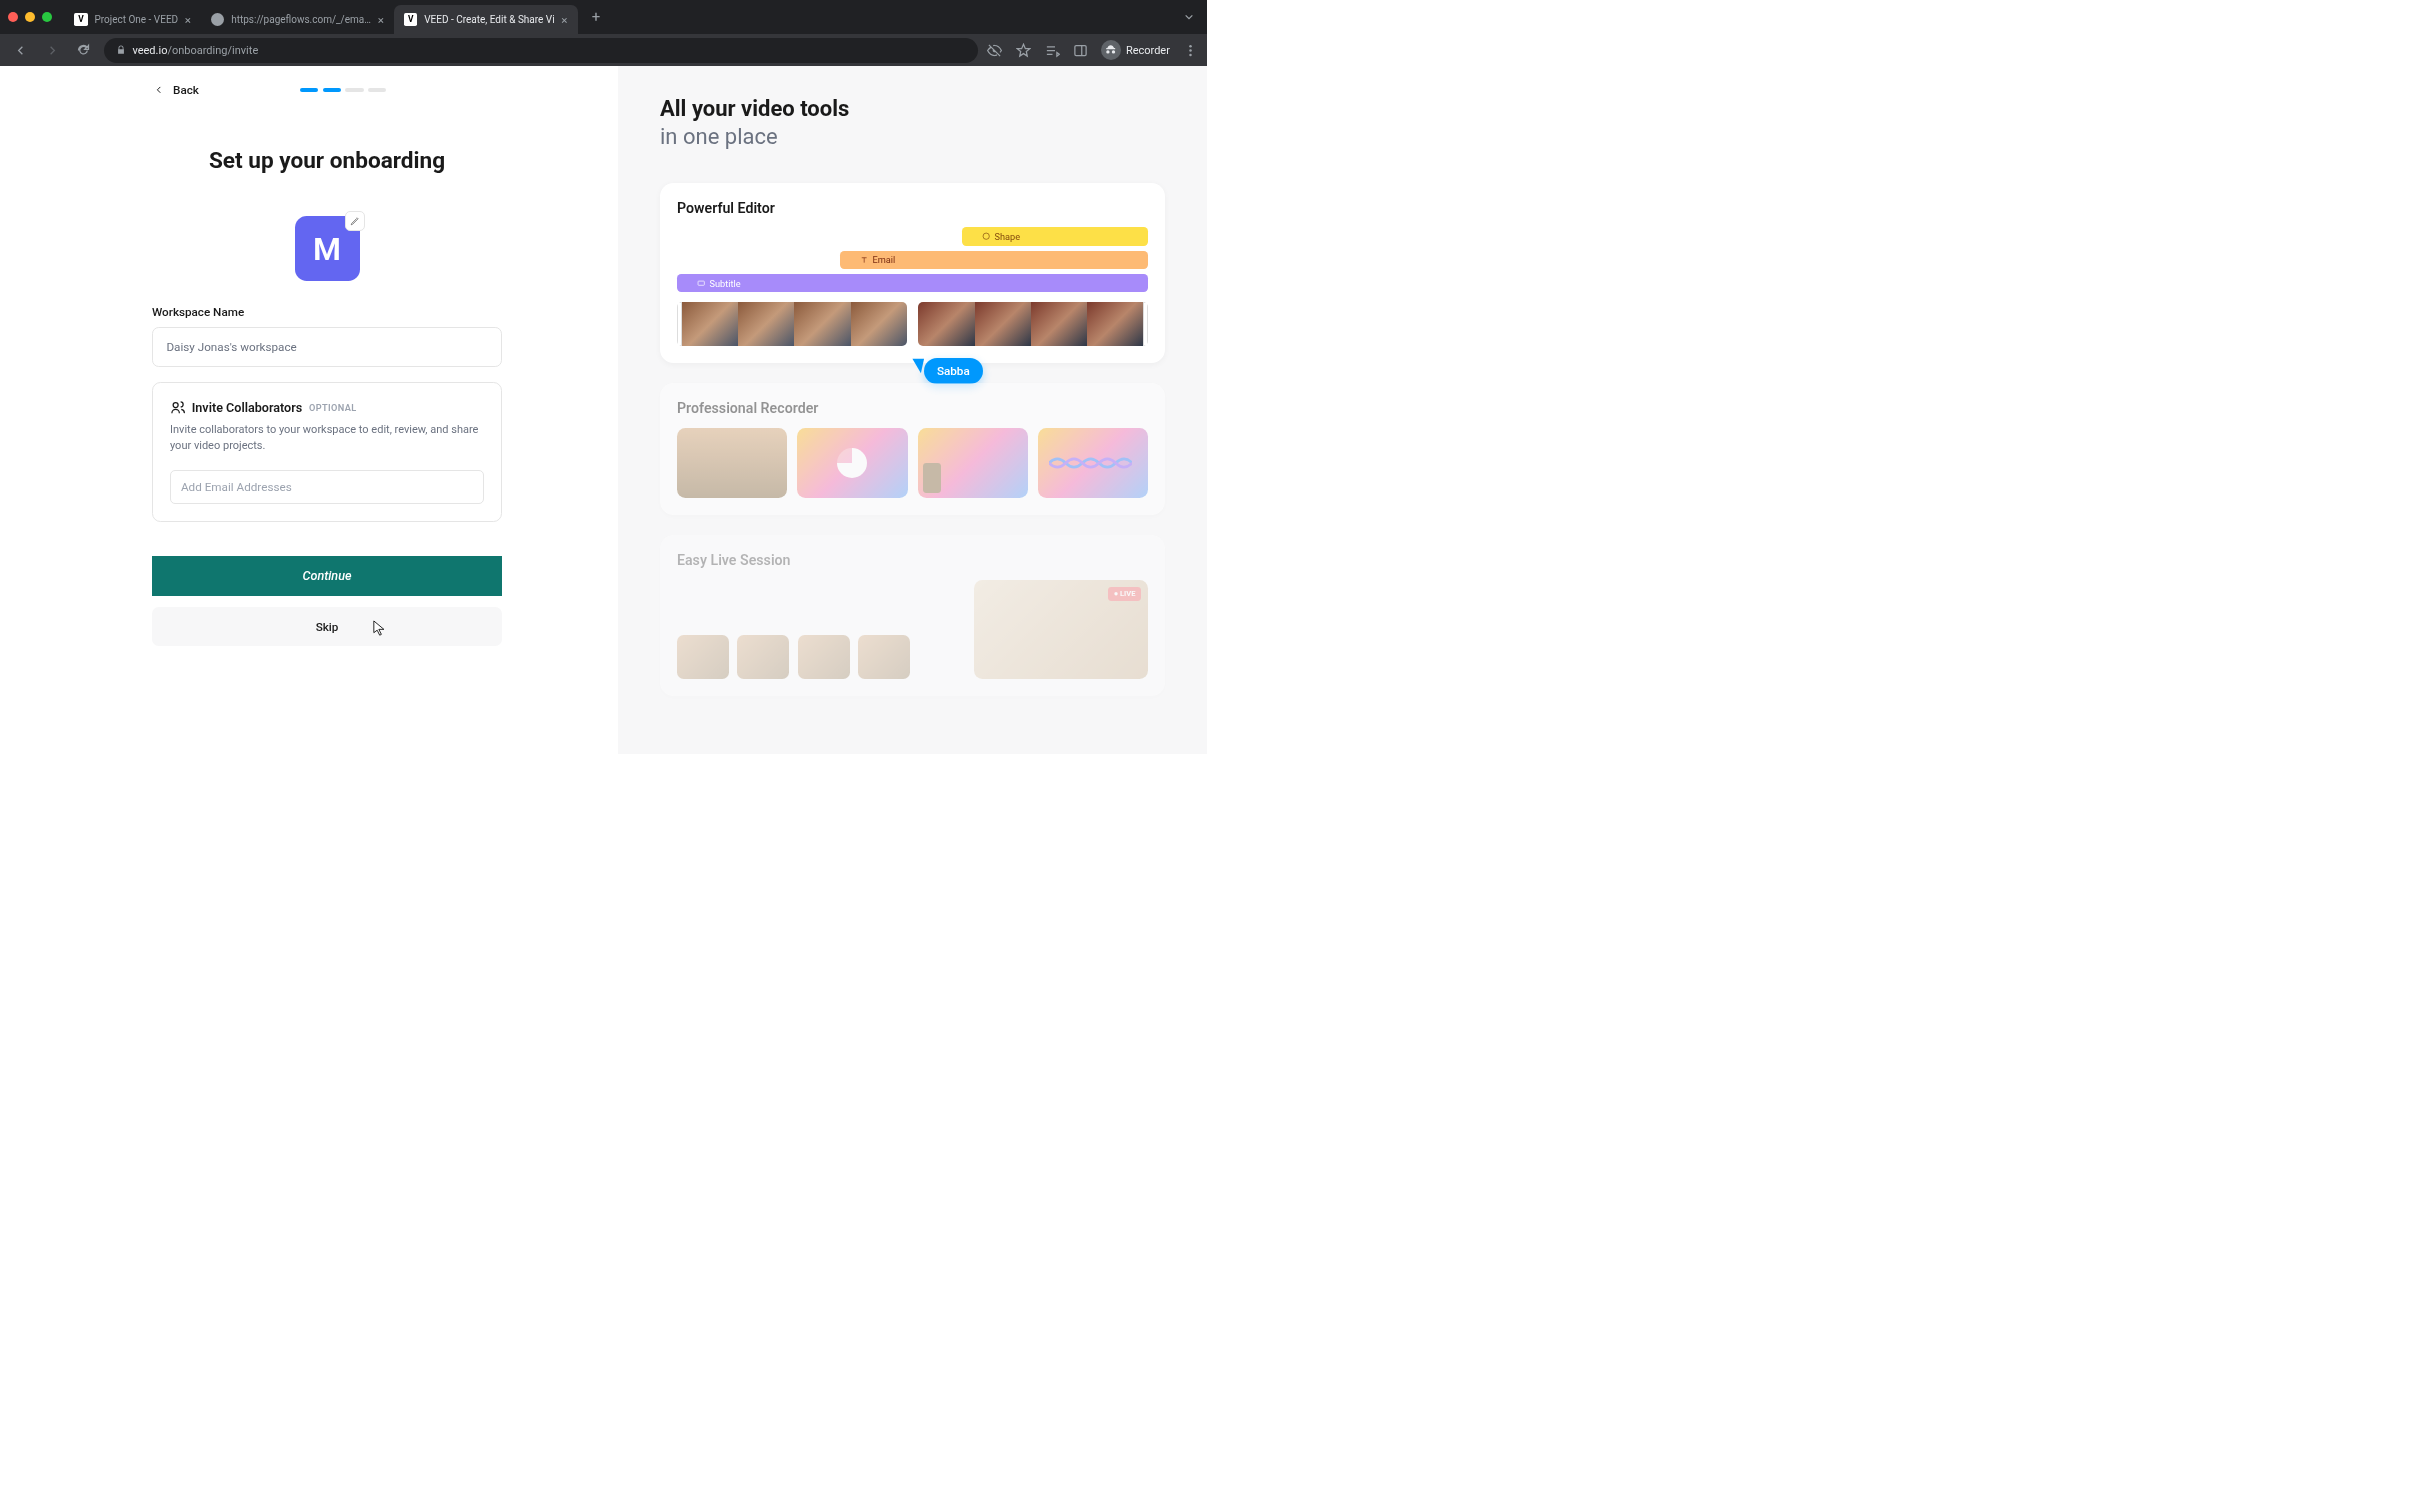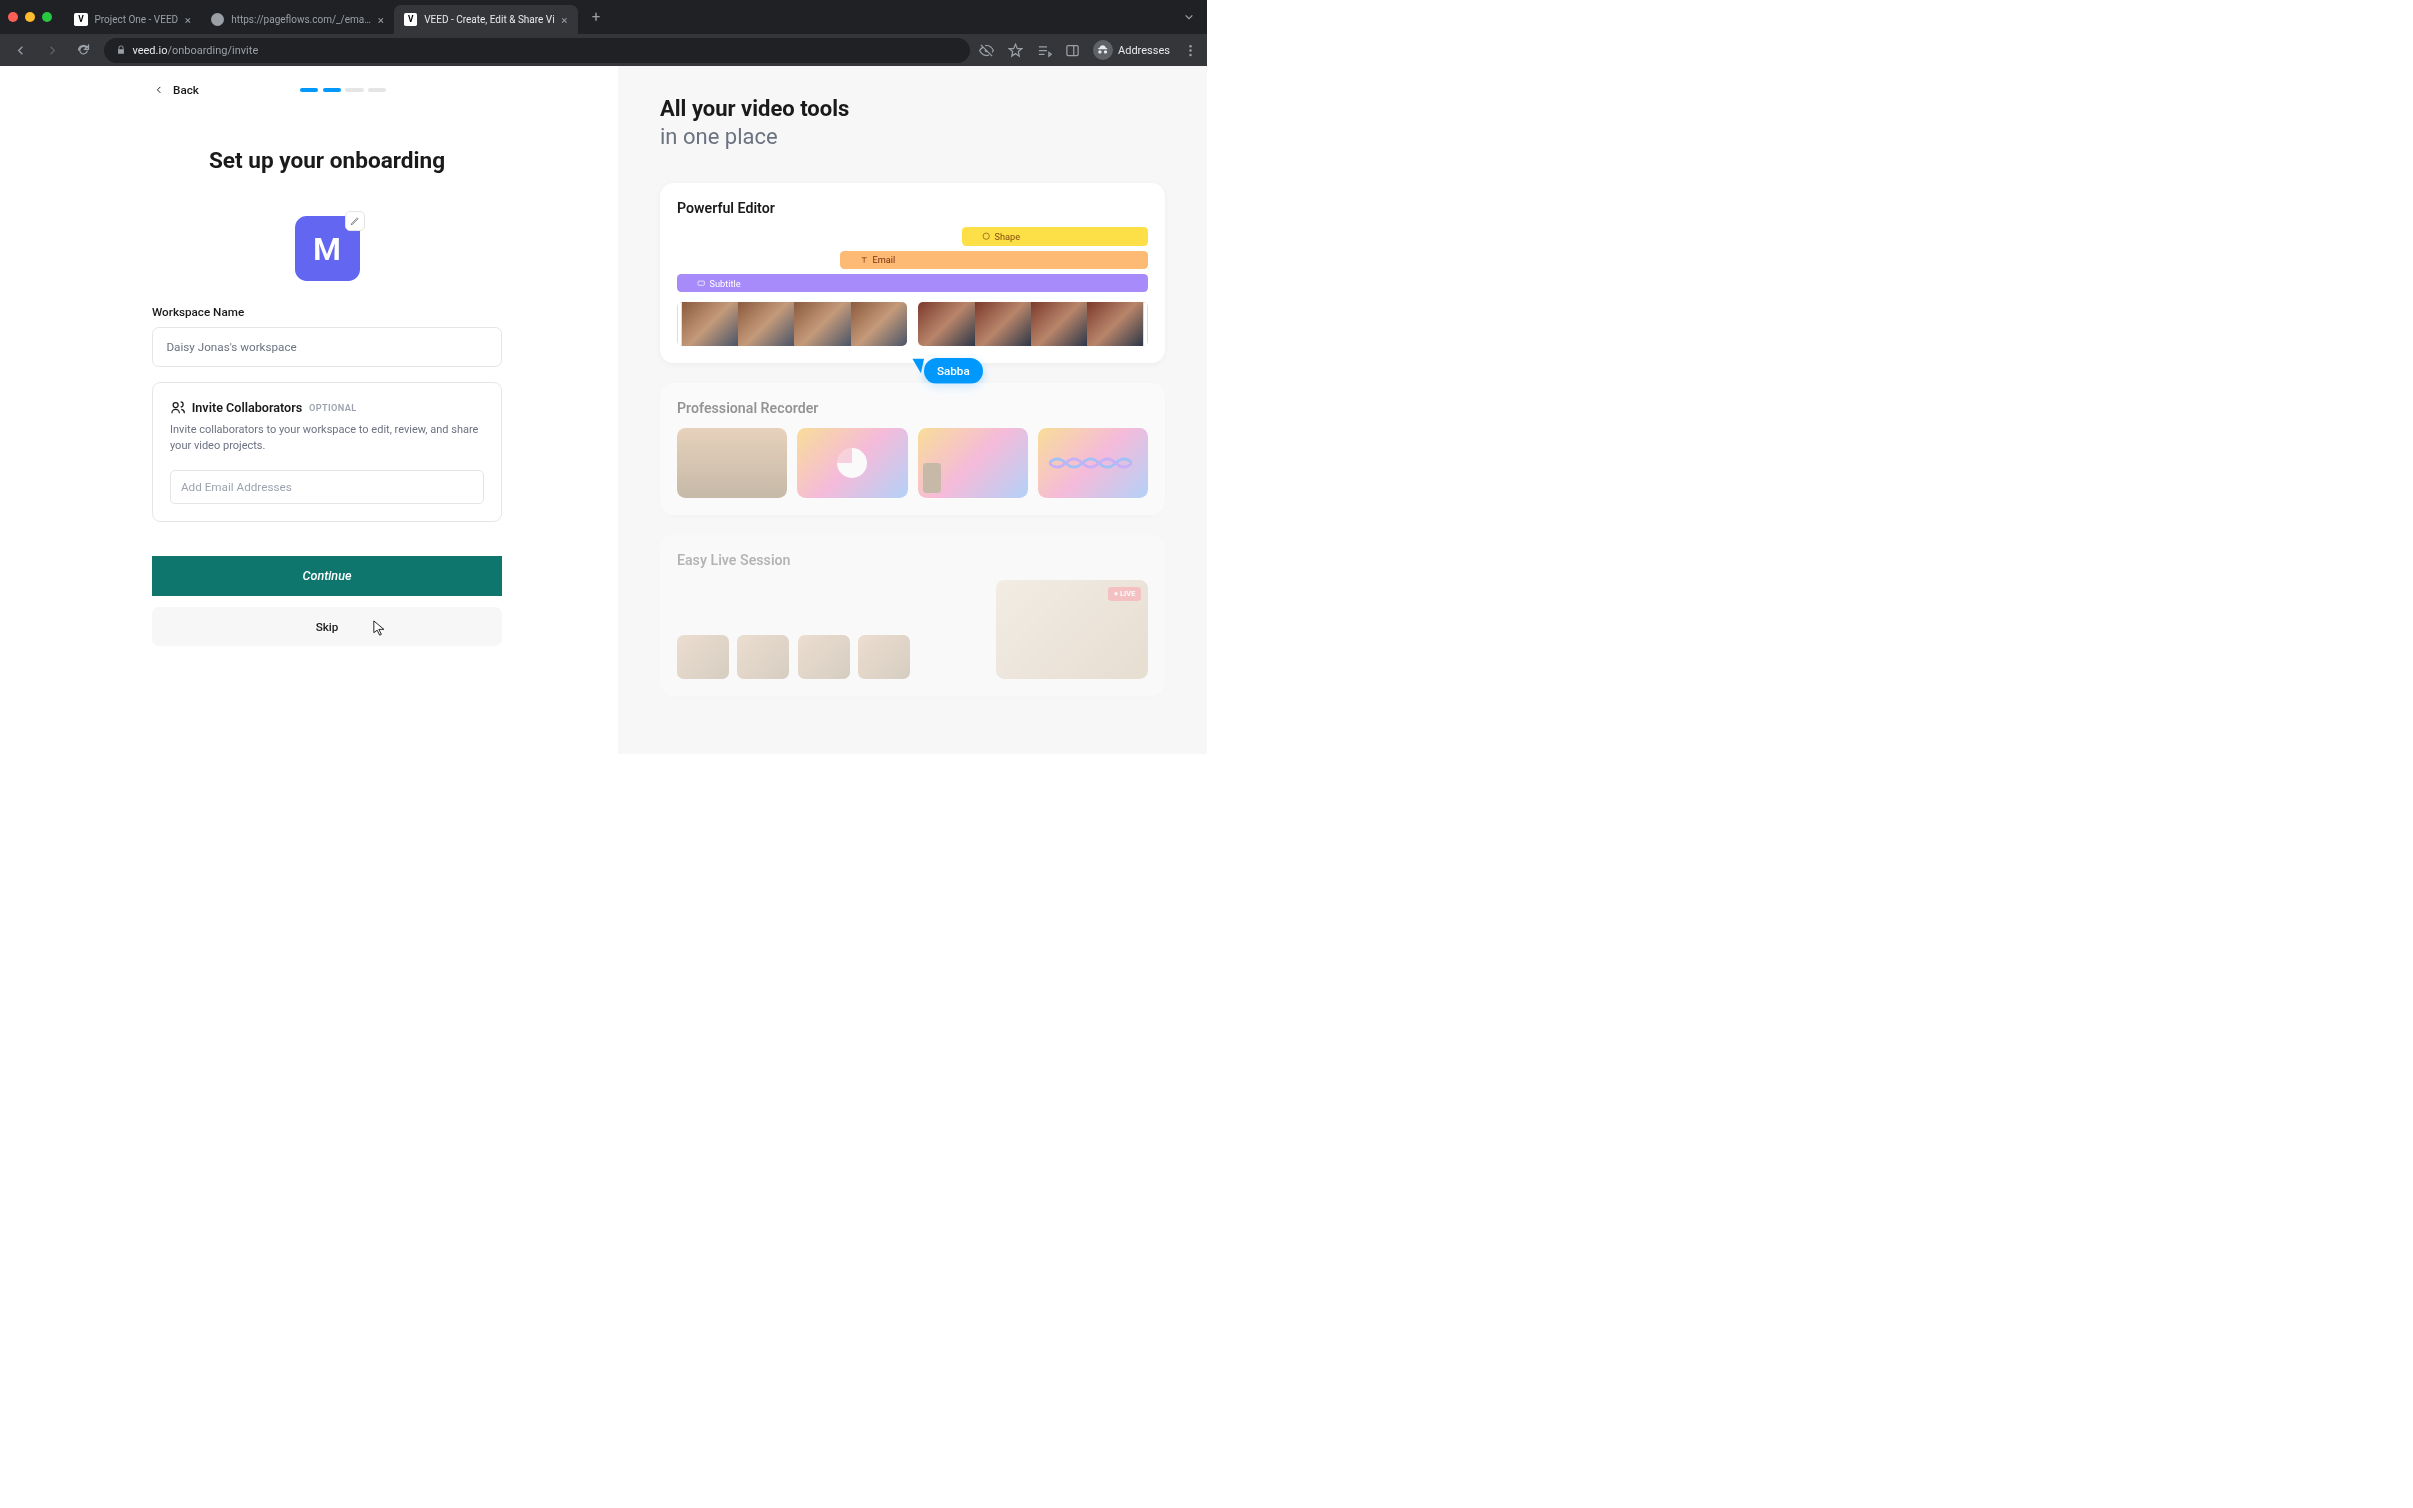--- a/index.html
+++ b/index.html
@@ -94,21 +94,21 @@
 .recorder-grid { display: flex; gap: 10px; }
 .rec-tile { flex: 1; height: 70px; border-radius: 8.4px; background: linear-gradient(135deg, #fbbf24, #f472b6, #60a5fa); position: relative; overflow: hidden; }
 .rec-tile.person { background: linear-gradient(180deg, #d4a574 0%, #8b6f47 100%); }
 .rec-tile .pie { position: absolute; top: 50%; left: 50%; transform: translate(-50%,-50%); width: 30px; height: 30px; border-radius: 50%; background: conic-gradient(#fff 0 75%, rgba(255,255,255,0.3) 75% 100%); }
 .rec-tile .mini-person { position: absolute; left: 5px; bottom: 5px; width: 18.4px; height: 30px; background: #8b6f47; border-radius: 3.4px; }
 .rec-tile .wave { position: absolute; top: 50%; left: 10%; right: 10%; height: 25px; transform: translateY(-50%); }
 
 .live-grid { display: flex; gap: 10px; align-items: flex-end; }
 .live-thumbs { display: flex; gap: 8.4px; }
 .live-thumb { width: 52px; height: 44px; border-radius: 6.7px; background: linear-gradient(135deg, #d4a574, #8b6f47); }
-.live-main { width: 152px; height: 99px; border-radius: 8.4px; background: linear-gradient(135deg, #e8d5b7, #c4a57b); position: relative; margin-left: auto; }
+.live-main { width: 174px; height: 99px; border-radius: 8.4px; background: linear-gradient(135deg, #e8d5b7, #c4a57b); position: relative; margin-left: auto; }
 .live-badge { position: absolute; top: 6.7px; right: 6.7px; background: #ef4444; color: #fff; font-size: 7.5px; font-weight: 700; padding: 2.5px 5.9px; border-radius: 3.4px; }
 
 .mouse-cursor { position: absolute; left: 373px; top: 620px; font-size: 11.7px; pointer-events: none; }
 
 svg { display: block; }
 </style>
 </head>
 <body>
 
 <div class="browser-chrome">
@@ -187,21 +187,21 @@
           <rect x="3" y="4" width="18" height="16" rx="2"></rect>
           <path d="M14 4v16"></path>
         </svg>
       </div>
     <div class="incognito-badge">
       <div class="incognito-icon">
           <svg width="13.4" height="13.4" viewBox="0 0 24 24" fill="#e8eaed">
             <path d="M12 4c-3 0-5 2-6 5H4v2h16V9h-2c-1-3-3-5-6-5zm-5 9a3 3 0 1 0 0 6 3 3 0 0 0 0-6zm10 0a3 3 0 1 0 0 6 3 3 0 0 0 0-6zm-5 2h0"></path>
           </svg>
         </div>
-      <span>Addresses</span>
+      <span>Recorder</span>
     </div>
     <div class="toolbar-icon">
         <svg width="15" height="15" viewBox="0 0 24 24" fill="currentColor">
           <circle cx="12" cy="5" r="2"></circle>
           <circle cx="12" cy="12" r="2"></circle>
           <circle cx="12" cy="19" r="2"></circle>
         </svg>
       </div>
   </div>
 </div>

